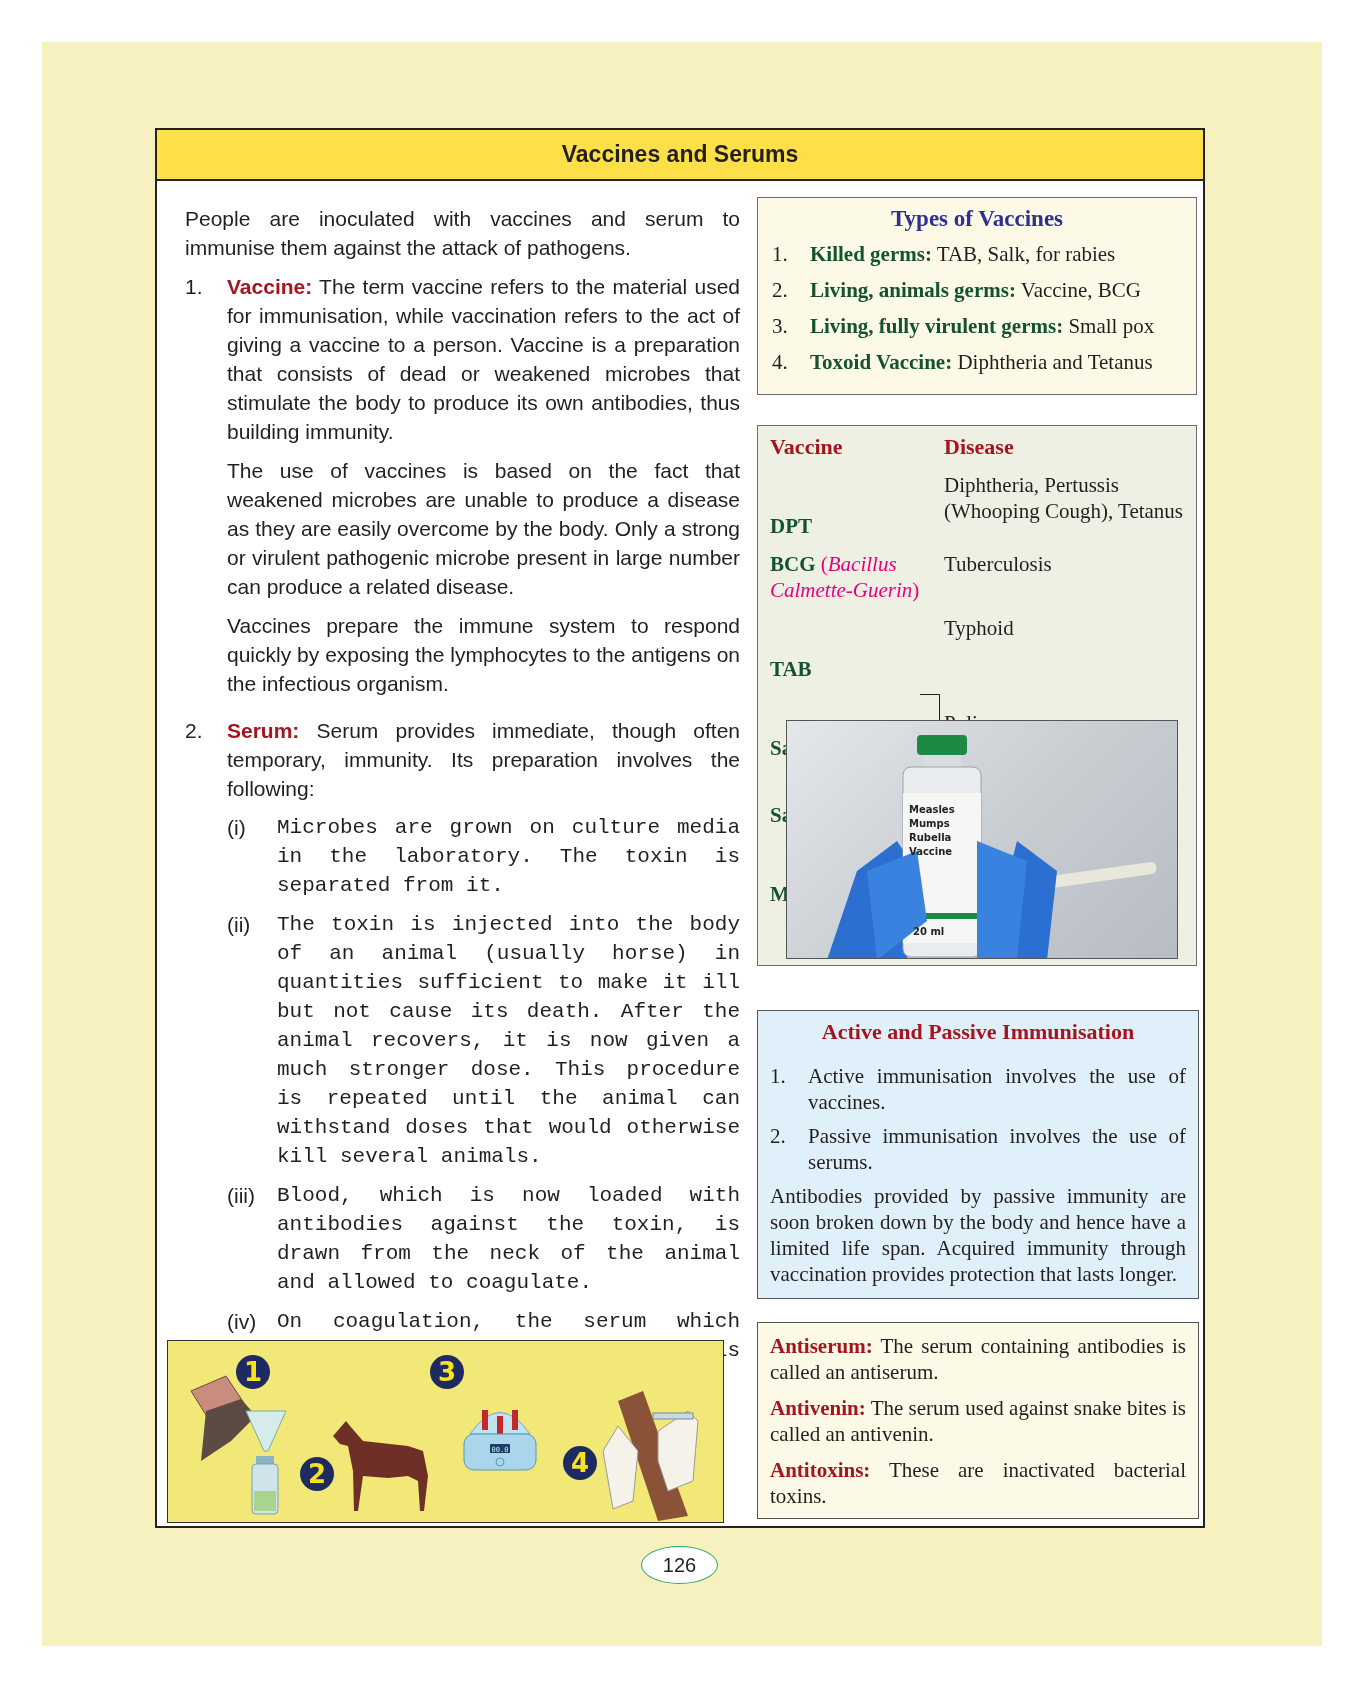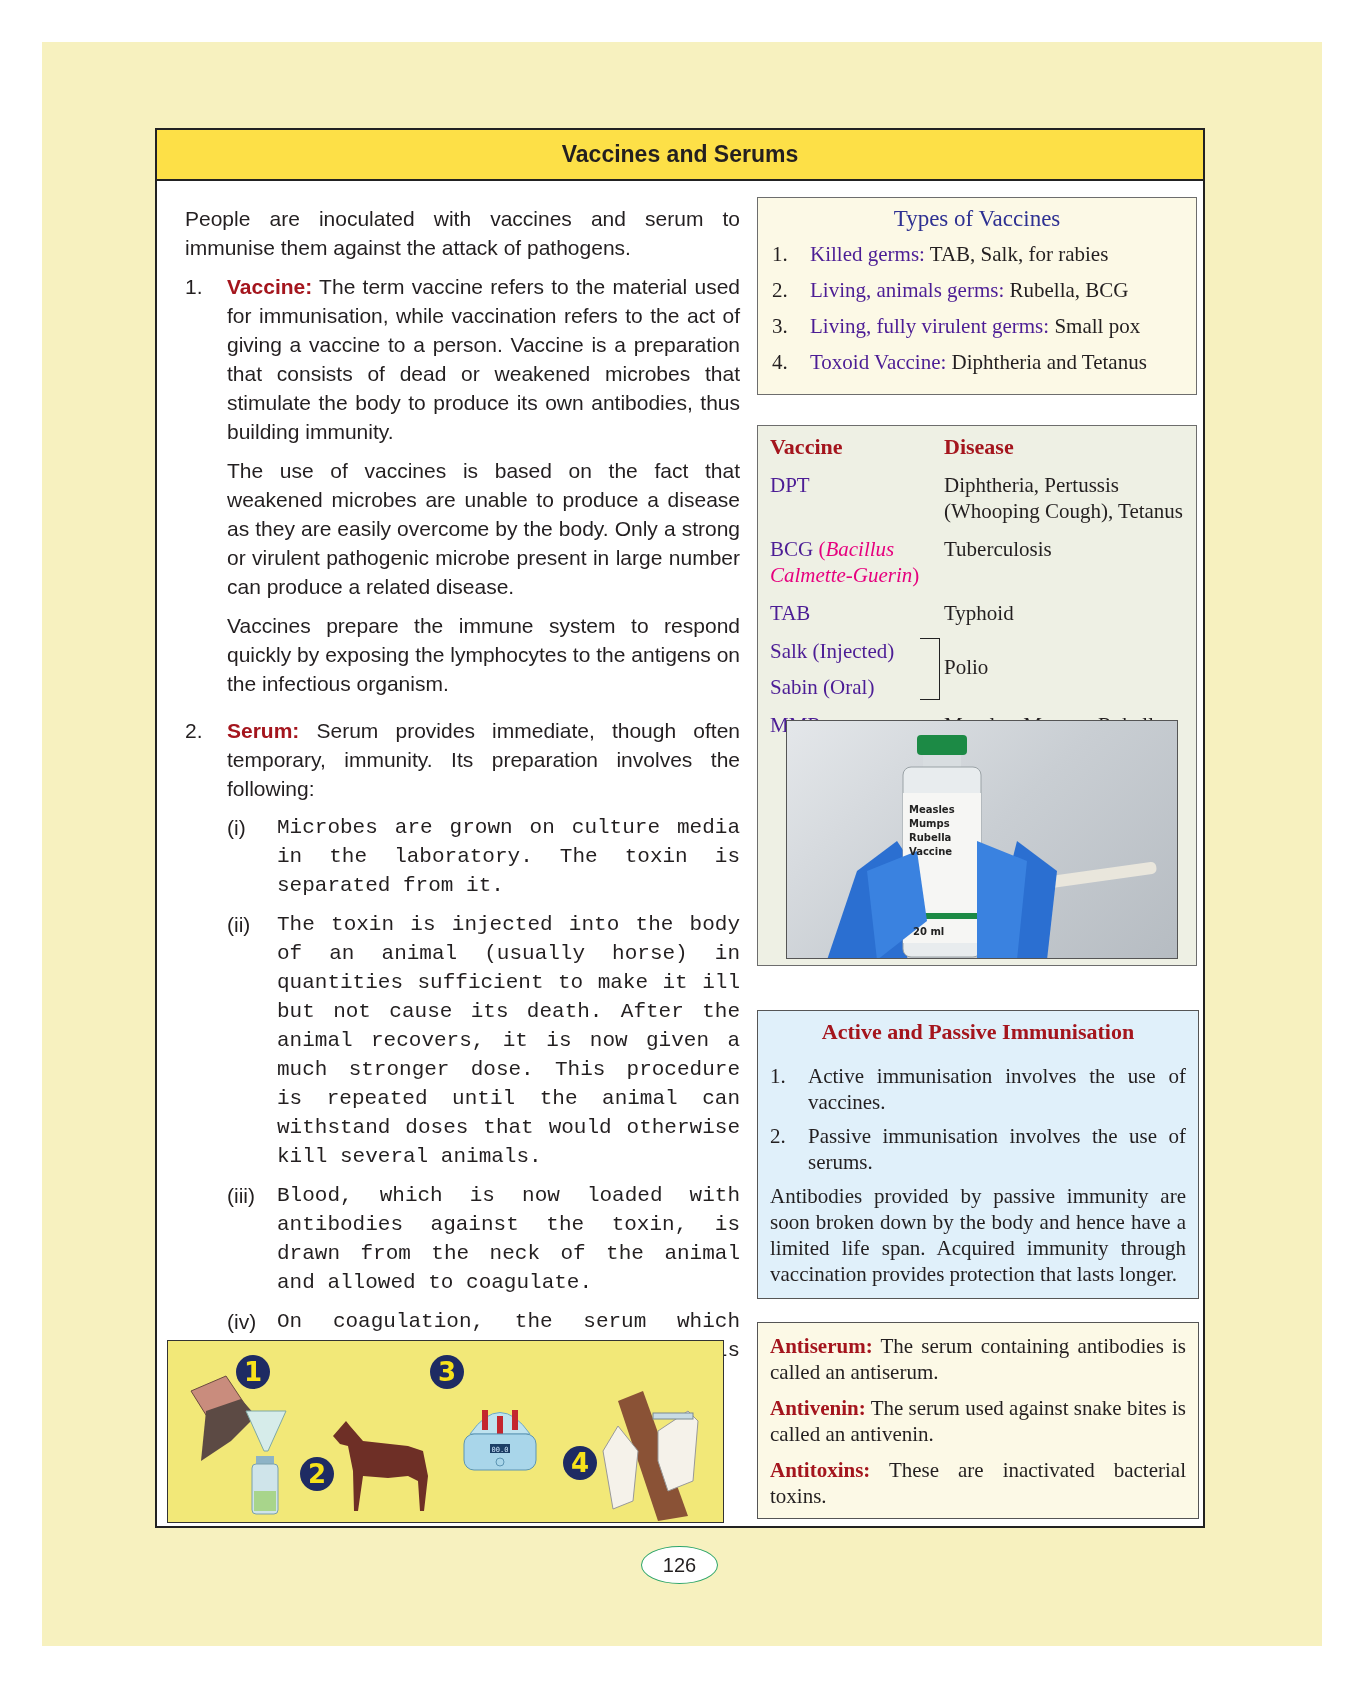--- a/index.html
+++ b/index.html
@@ -13,24 +13,24 @@
   .num-item { display:flex; margin-bottom:8px; }
   .num-item .num { width:42px; flex:none; }
   .num-item .body { flex:1; }
   .num-item .body p { margin-bottom:10px; }
   .term { color:#a4151d; font-weight:bold; }
   .sub-item { display:flex; margin-bottom:10px; }
   .sub-item .snum { width:50px; flex:none; }
   .sub-item .sbody { flex:1; text-align:justify;font-family:Liberation Mono, monospace; }
   .serif { font-family:"Liberation Serif", serif; }
   .types-box { position:absolute; left:600px; top:67px; width:440px; height:198px; background:#fcf9e6; border:1px solid #6d6d6d; box-sizing:border-box; padding:8px 14px; font-size:21px; }
-  .types-title { text-align:center; color:#2e3192; font-weight:normal; font-size:23px; margin-bottom:10px; }
+  .types-title { text-align:center; color:#2e3192; font-weight:bold; font-size:23px; margin-bottom:10px; }
   .types-row { display:flex; margin-bottom:11px; line-height:25px; }
   .types-row .n { width:38px; flex:none; }
-  .pink { color:#4c1d95; font-weight:normal; }
+  .pink { color:#14532d; font-weight:bold;margin-top:41px; }
   .vtable-box { position:absolute; left:600px; top:295px; width:440px; height:541px; background:#eef0e4; border:1px solid #6d6d6d; box-sizing:border-box; padding:8px 12px; font-size:21px; }
   .vrow { display:flex; line-height:26px; margin-bottom:12px; }
   .vrow .vc { width:174px; flex:none; }
   .vrow .dc { flex:1; }
   .vhead { color:#a4151d; font-weight:bold; font-size:22px; }
   .bracket { position:absolute; left:150px; top:0; width:20px; height:62px; border-top:1px solid #222; border-right:1px solid #222; border-bottom:1px solid #222; box-sizing:border-box; }
   .photo { position:absolute; left:28px; top:294px; width:392px; height:239px; border:1px solid #555; box-sizing:border-box; background:linear-gradient(135deg,#e4e7ea 0%,#c9ced3 50%,#b6bcc2 100%); overflow:hidden; }
   .active-box { position:absolute; left:600px; top:880px; width:442px; height:289px; background:#e0f0fa; border:1px solid #555; box-sizing:border-box; padding:8px 12px; font-size:21px; line-height:26px; }
   .active-title { text-align:center; color:#a4151d; font-weight:bold; font-size:22px; margin-bottom:18px; }
   .a-row { display:flex; margin-bottom:8px; text-align:justify; }
@@ -123,21 +123,21 @@
   </div>
 
   <div class="types-box serif">
     <div class="types-title">Types of Vaccines</div>
     <div class="types-row">
       <span class="n">1.</span>
       <span><span class="pink">Killed germs:</span><span> TAB, Salk, for rabies</span></span>
     </div>
     <div class="types-row">
       <span class="n">2.</span>
-      <span><span class="pink">Living, animals germs:</span><span> Rubella, BCG</span></span>
+      <span><span class="pink">Living, animals germs:</span><span> Vaccine, BCG</span></span>
     </div>
     <div class="types-row">
       <span class="n">3.</span>
       <span><span class="pink">Living, fully virulent germs:</span><span> Small pox</span></span>
     </div>
     <div class="types-row">
       <span class="n">4.</span>
       <span><span class="pink">Toxoid Vaccine:</span><span> Diphtheria and Tetanus</span></span>
     </div>
   </div>

